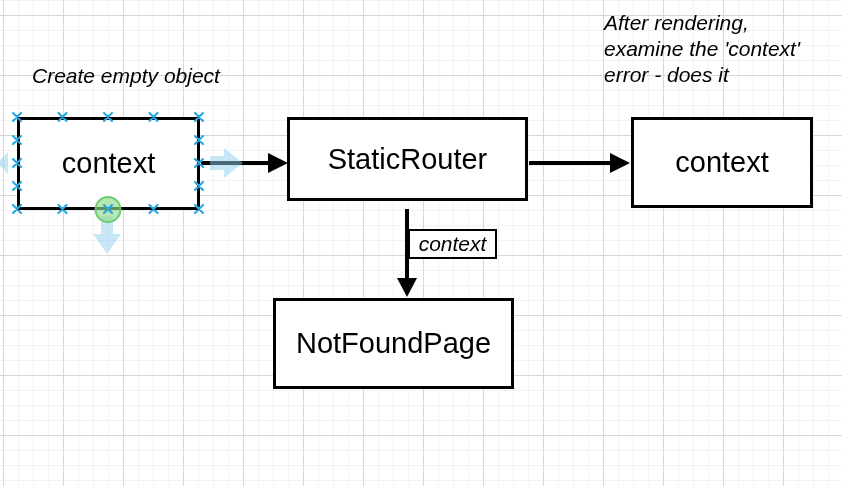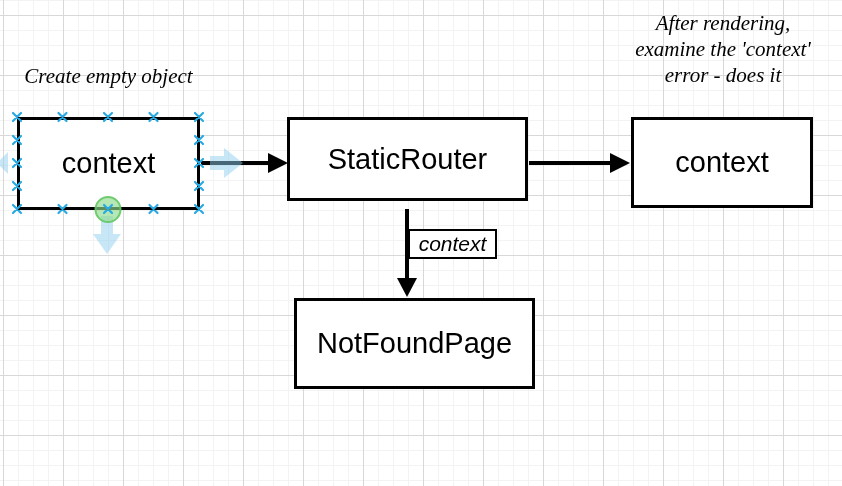--- a/index.html
+++ b/index.html
@@ -22,31 +22,30 @@
     box-sizing: border-box;
     background: #ffffff;
     border: 3px solid #000000;
     display: flex; align-items: center; justify-content: center;
     font-size: 29px; color: #000000;
     z-index: 1;
   }
   #node-context-left  { left: 17px;  top: 117px; width: 183px; height: 93px; }
   #node-static-router { left: 287px; top: 117px; width: 241px; height: 84px; }
   #node-context-right { left: 631px; top: 117px; width: 182px; height: 91px; }
-  #node-not-found     { left: 294px; top: 298px; width: 241px; height: 91px; }
+  #node-not-found     { left: 273px; top: 298px; width: 241px; height: 91px; }
 
   .anno {
     position: absolute;
     font-style: italic;
     color: #000000;
-    text-align: center;
+    text-align: left;
     z-index: 1;
-    font-family: Liberation Serif, serif;
   }
-  #anno-create { left: 0px;   top: 63px;  width: 217px; font-size: 21px; line-height: 26px; }
+  #anno-create { left: 0px;   top: 63px;  width: 217px; font-size: 21px; line-height: 26px; padding-left: 32px; }
   #anno-after  { left: 604px; top: 10px;  width: 238px; font-size: 21px; line-height: 26px; }
   #anno-mark   { left: 287px; top: 395px; width: 241px; font-size: 22px; line-height: 29px; }
   .underline { text-decoration: underline; }
 
   #edge-label {
     position: absolute;
     left: 408px; top: 229px; width: 89px; height: 30px;
     box-sizing: border-box;
     border: 2px solid #000000;
     background: #ffffff;

